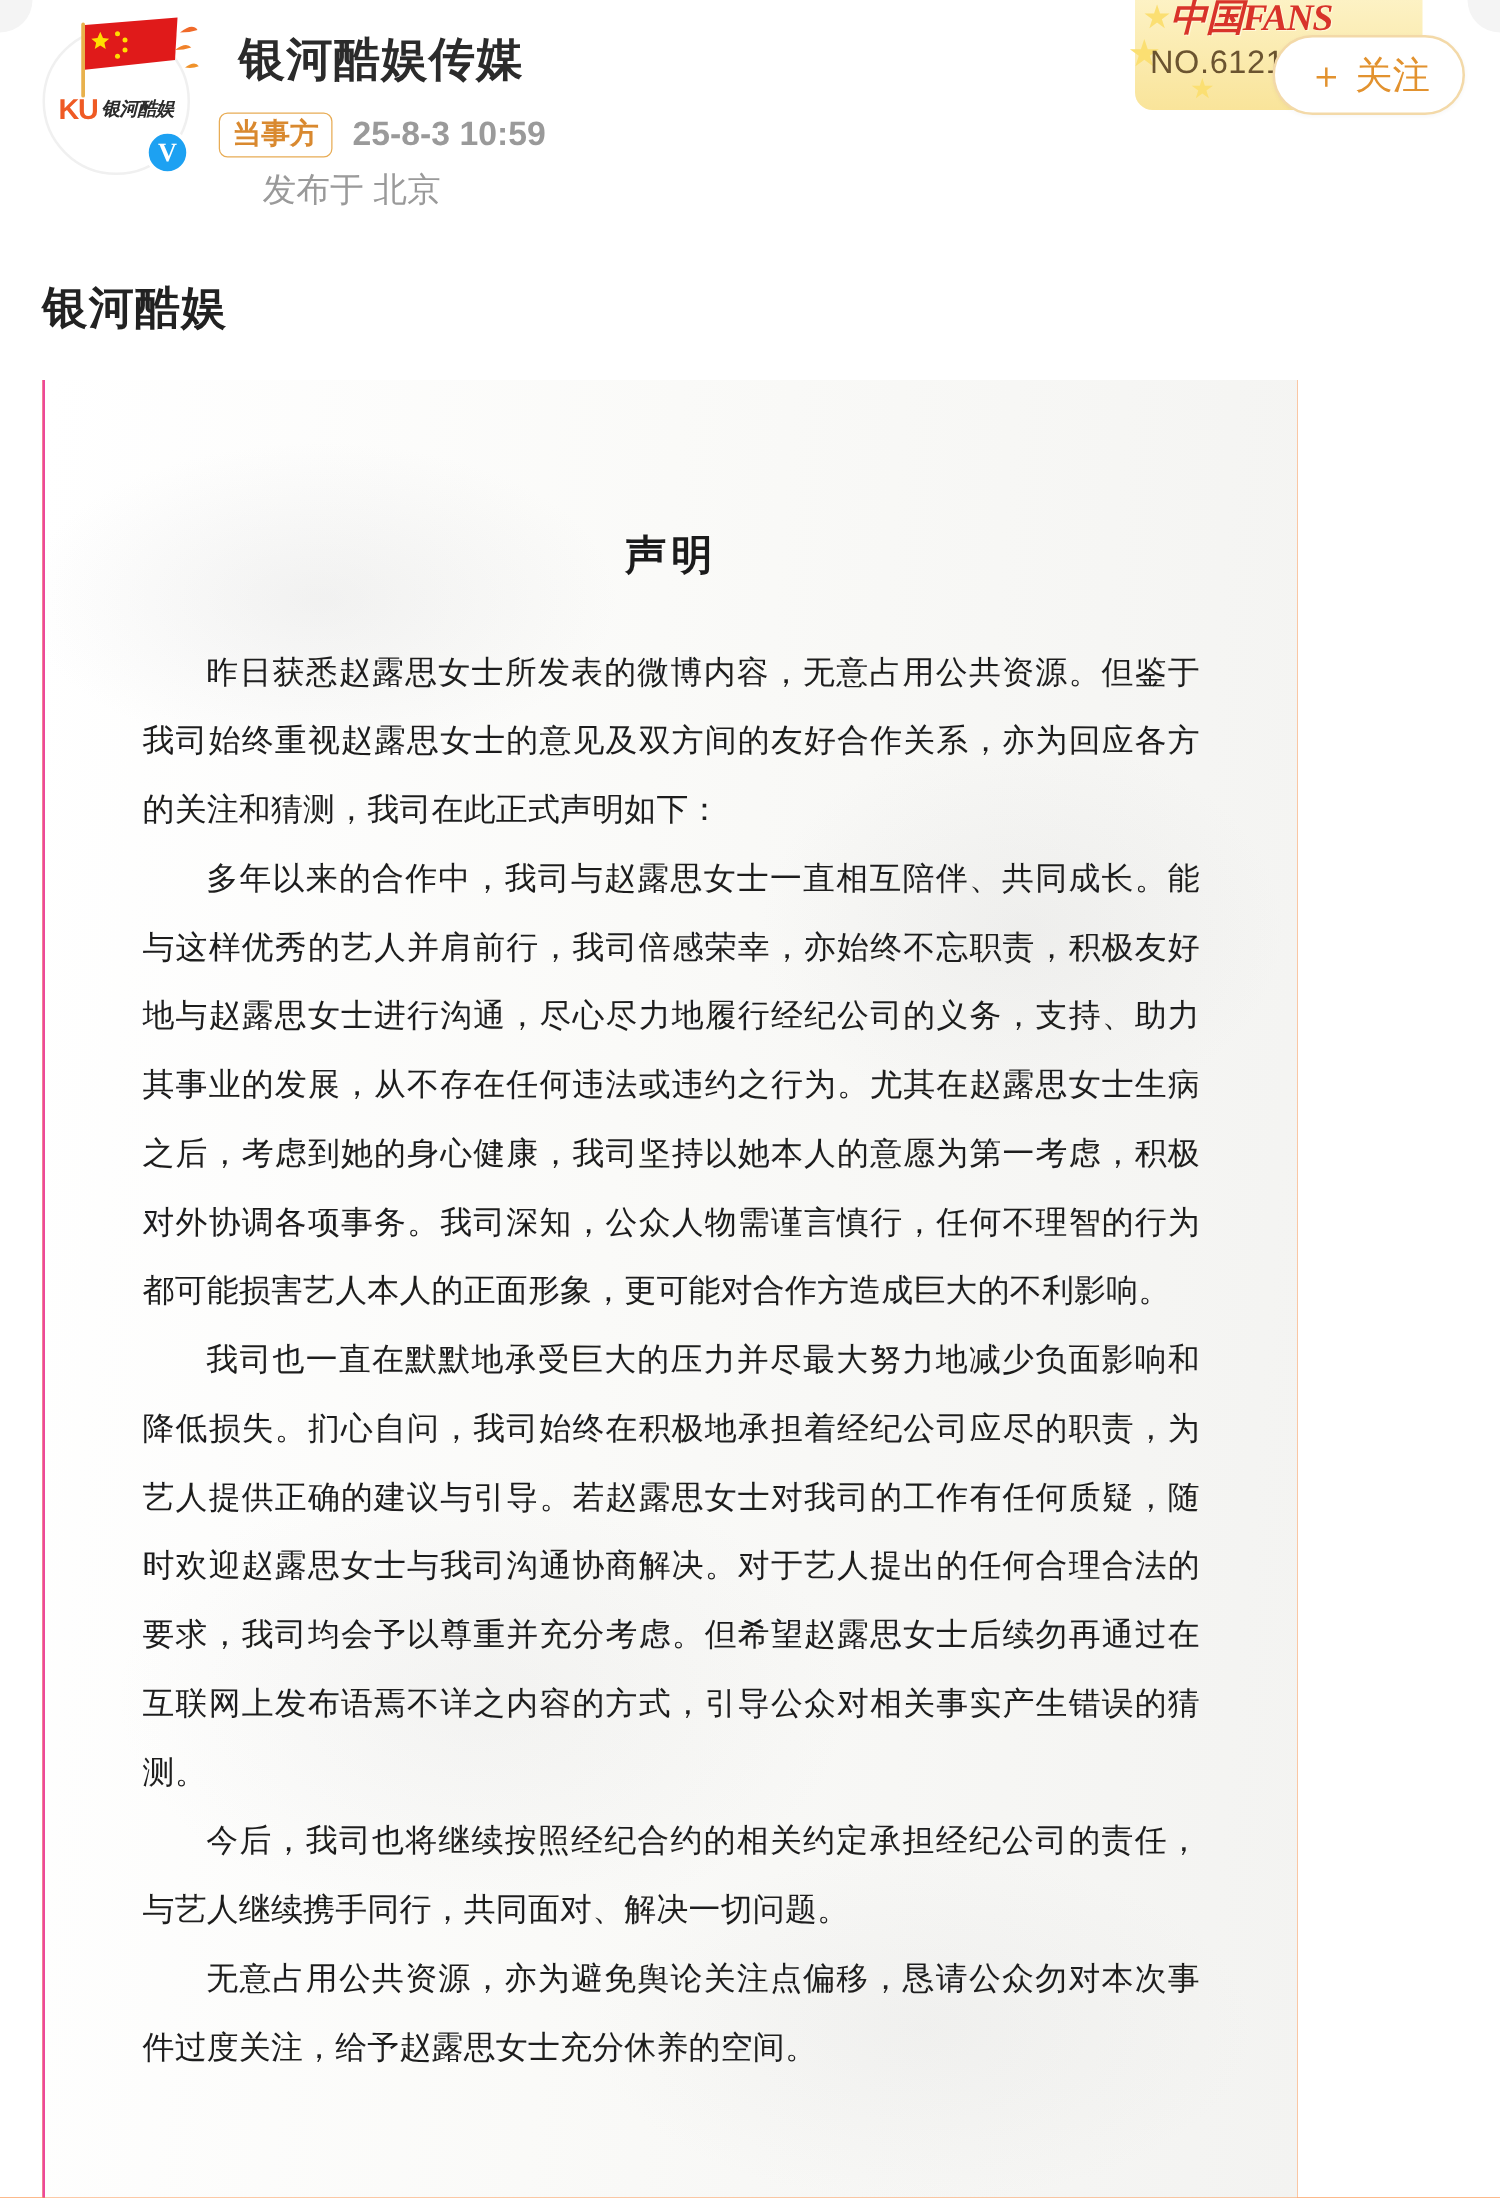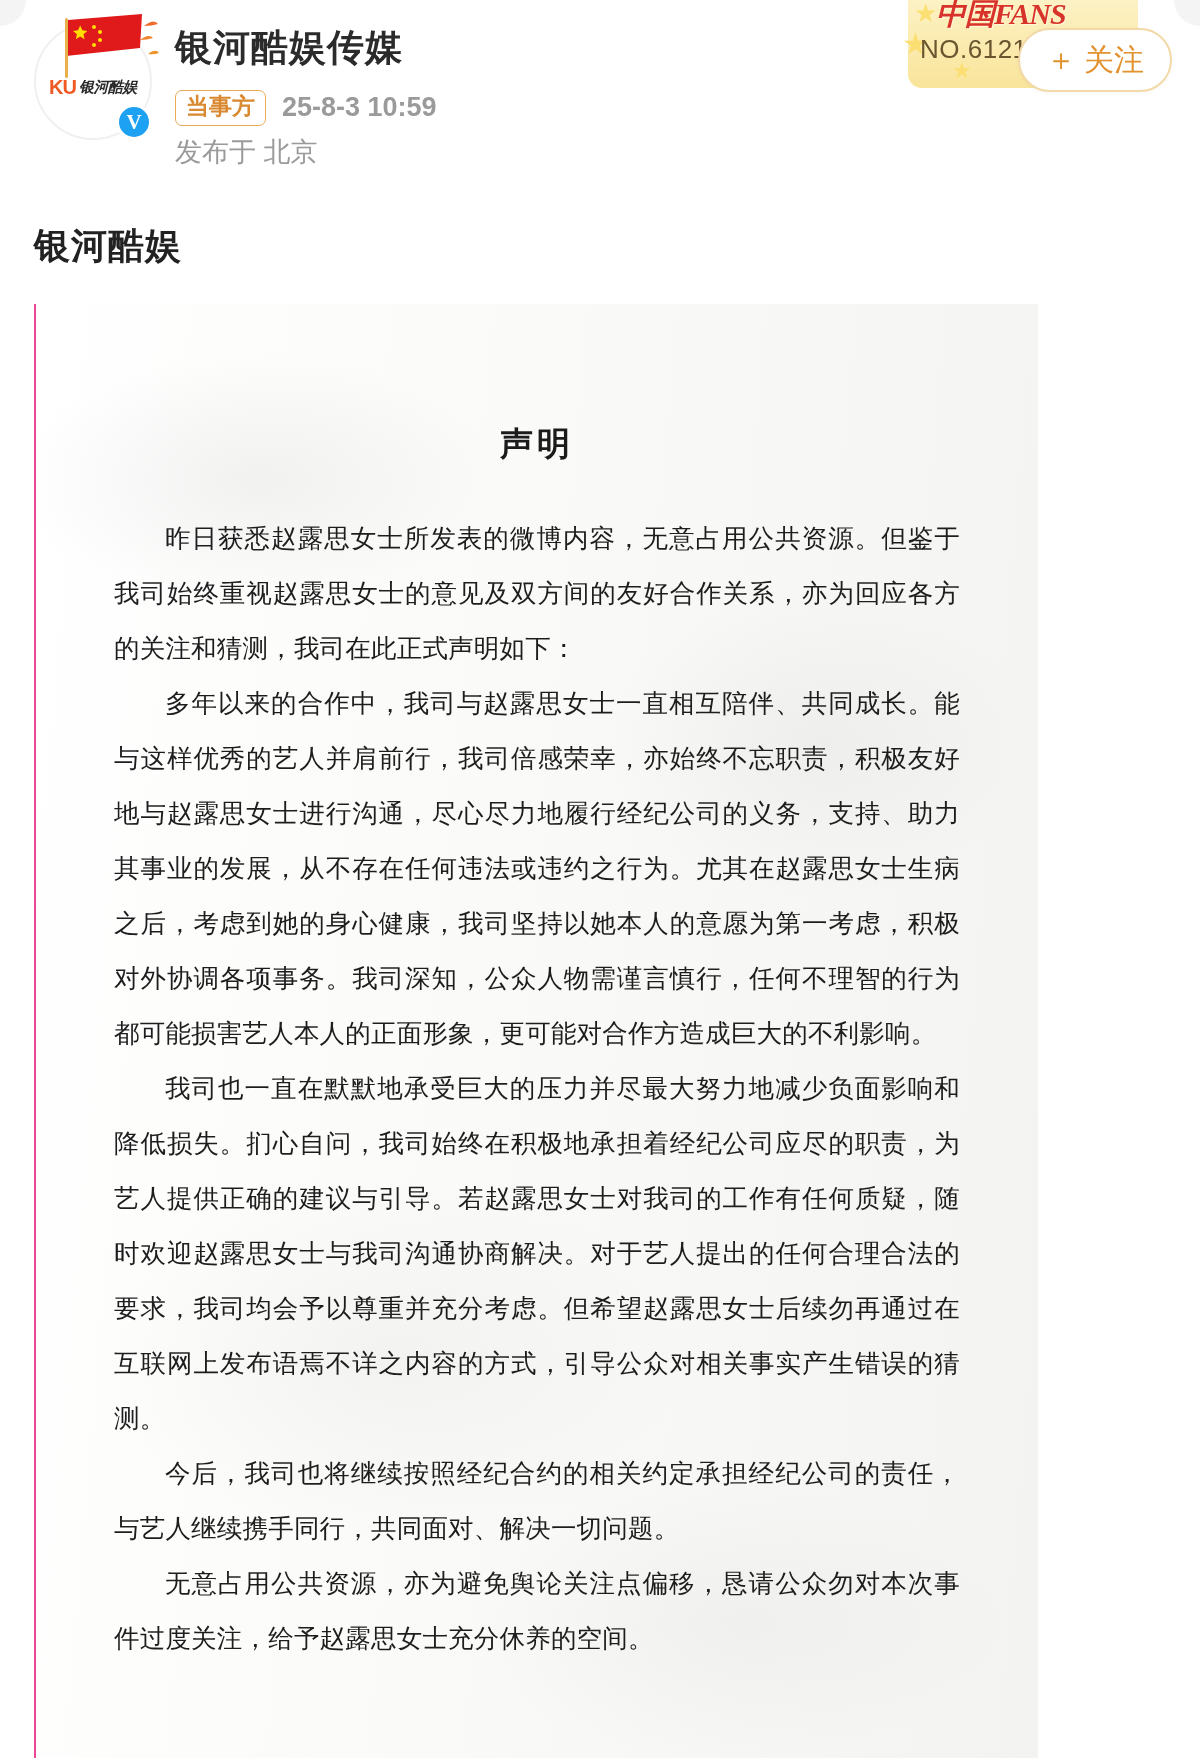--- a/index.html
+++ b/index.html
@@ -37,21 +37,21 @@
     align-items: center;
     justify-content: center;
   }
   .ku-logo {
     display: flex;
     align-items: center;
     gap: 3px;
     transform: translateY(6px);
   }
   .ku-mark {
-    font-size: 20px;
+    font-size: 23px;
     font-weight: 700;
     color: #ef5a24;
     letter-spacing: -1px;
     font-family: "Liberation Sans", sans-serif;
   }
   .ku-cn {
     font-size: 15px;
     font-weight: 700;
     color: #2b2b2b;
     letter-spacing: -0.5px;
@@ -85,20 +85,21 @@
     left: 175px;
     top: 26px;
     right: 20px;
   }
   .acct-name {
     font-size: 37px;
     font-weight: 700;
     color: #2b2b2b;
     letter-spacing: 1px;
     line-height: 1.2;
+    margin-left: 16px;
   }
   .meta-row {
     margin-top: 18px;
     display: flex;
     align-items: center;
     flex-wrap: wrap;
     gap: 0;
     font-size: 27px;
     color: #9a9a9a;
     line-height: 1.45;
@@ -114,20 +115,21 @@
     margin-right: 16px;
     line-height: 1.2;
     white-space: nowrap;
   }
   .meta-time { margin-right: 22px; white-space: nowrap; }
   .meta-src { white-space: nowrap; overflow: hidden; }
   .meta-loc {
     margin-top: 6px;
     font-size: 27px;
     color: #9a9a9a;
+    margin-left: 35px;
   }
 
   
   .fans-badge {
     position: absolute;
     right: 62px;
     top: -8px;
     width: 230px;
     height: 96px;
     background: linear-gradient(180deg,#fdf3c8 0%, #f9e49a 100%);

